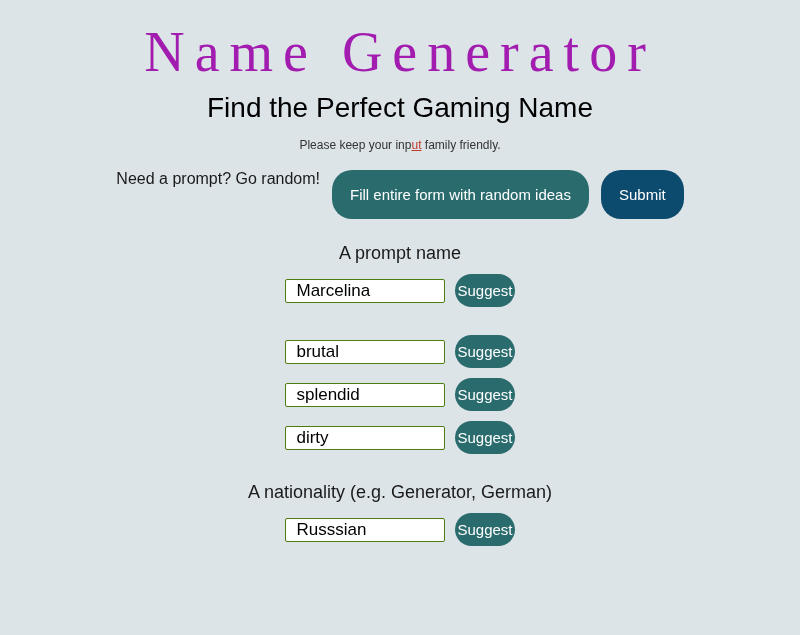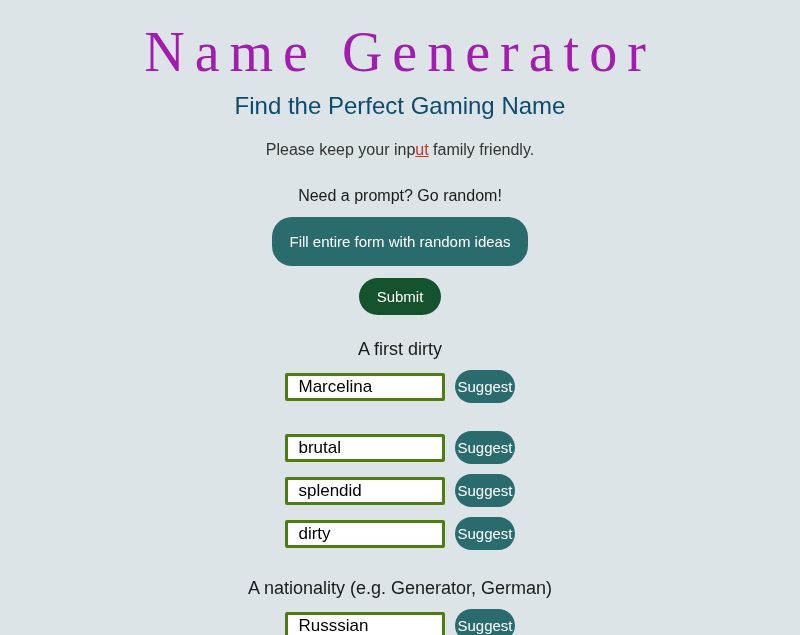--- a/index.html
+++ b/index.html
@@ -22,64 +22,62 @@
     .page-title {
       font-size: 56px;
       letter-spacing: 10px;
       color: #a21caf;
       font-weight: normal;
       margin-bottom: 8px;
       font-family: Georgia, serif;
     }
 
     .subtitle {
-      font-size: 24px;
-      color: #0c4a6e;
-      margin-bottom: 21px;
+      font-size: 28px;
+      color: #000000;
+      margin-bottom: 14px;
       font-family: Arial, sans-serif;
       font-weight: normal;
     }
 
     .friendly-note {
-      font-size: 16px;
+      font-size: 12px;
       color: #333;
-      margin-bottom: 28px;
+      margin-bottom: 18px;
       font-family: Arial, sans-serif;
       text-align: right;
     }
 
     .friendly-note .highlight {
       color: #c0392b;
       text-decoration: underline;
     }
 
     .random-row {
       display: flex;
-      align-items: center;
       gap: 12px;
       margin-bottom: 24px;
       font-size: 16px;
       font-family: Arial, sans-serif;
       color: #1a1a1a;
-      flex-direction: column;
     }
 
     .btn-fill-random {
       background-color: #2a6b6e;
       color: white;
       border: none;
       border-radius: 20px;
       padding: 16px 18px;
       font-size: 15px;
       cursor: pointer;
       font-family: Arial, sans-serif;
     }
 
     .btn-submit {
-      background-color: #14532d;
+      background-color: #0c4a6e;
       color: #fff;
       border: none;
       border-radius: 20px;
       padding: 10px 18px;
       font-size: 15px;
       cursor: pointer;
       font-family: Arial, sans-serif;
     }
 
     .form-section {
@@ -98,21 +96,21 @@
     }
 
     .input-row {
       display: flex;
       align-items: center;
       gap: 10px;
       margin-bottom: 10px;
     }
 
     .text-input {
-      border: 3px solid #4d7c0f;
+      border: 1px solid #4d7c0f;
       padding: 1px 10px;
       font-size: 17px;
       font-family: Arial, sans-serif;
       background: white;
       width: 160px;
       border-radius: 2px;
     }
 
     .btn-suggest {
       background-color: #2a6b6e;
@@ -134,21 +132,21 @@
   Please keep your inp<span class="highlight">ut</span> family friendly.
 </p>
 
 <div class="random-row">
   <span>Need a prompt? Go random!</span>
   <button class="btn-fill-random">Fill entire form with random ideas</button>
   <button class="btn-submit">Submit</button>
 </div>
 
 <div class="form-section">
-  <div class="section-label">A first dirty</div>
+  <div class="section-label">A prompt name</div>
   <div class="input-row">
     <input class="text-input" type="text" value="Marcelina" style="">
     <button class="btn-suggest">Suggest</button>
   </div>
 </div>
 
 <div class="form-section">
   <div class="input-row">
     <input class="text-input" type="text" value="brutal" style="">
     <button class="btn-suggest">Suggest</button>

